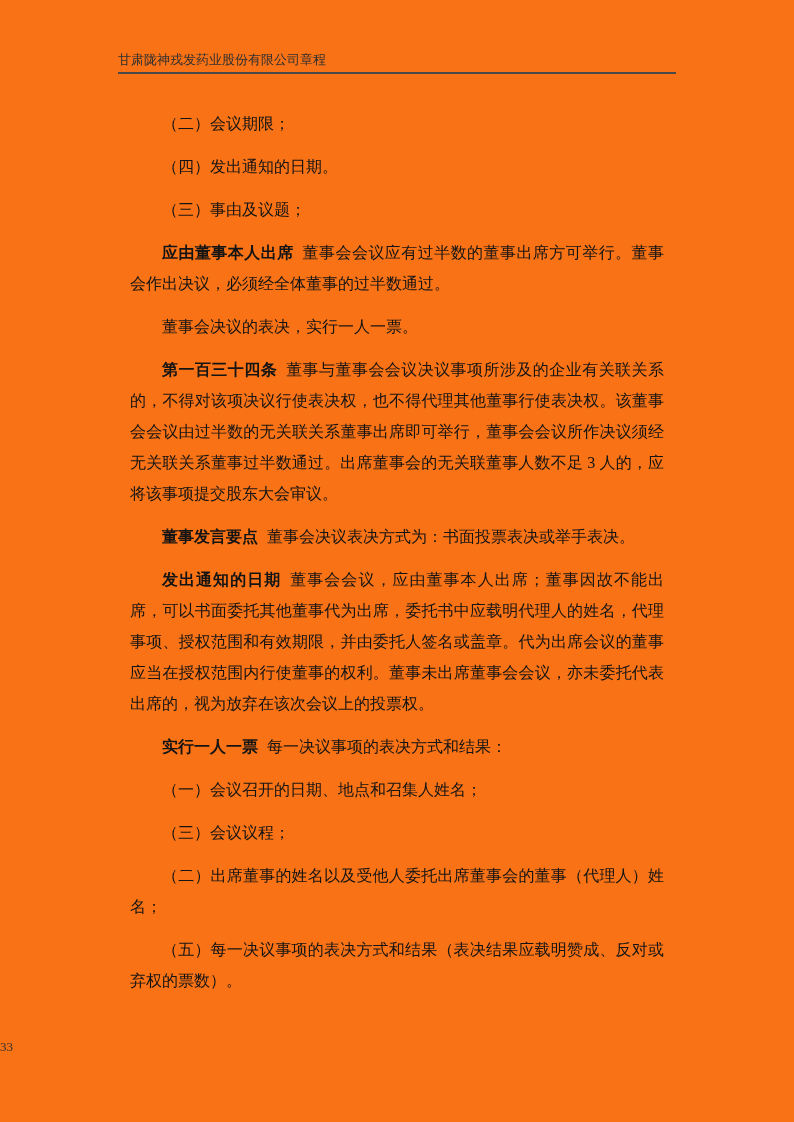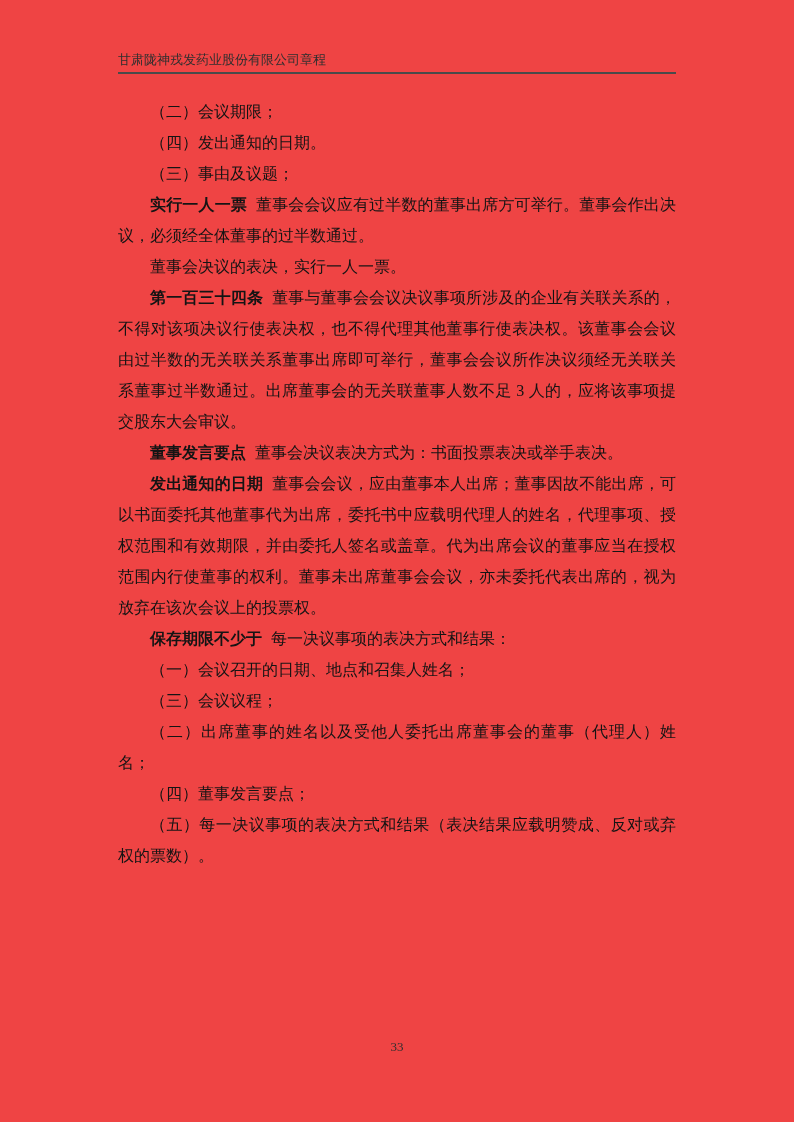--- a/index.html
+++ b/index.html
@@ -1,20 +1,20 @@
 <!DOCTYPE html>
 <html><head>
 <meta charset="utf-8">
 <style>
   html, body { margin: 0; padding: 0; background: #ffffff; }
   .page {
     position: relative;
     width: 794px;
     height: 1122px;
-    background: #ef4444;
+    background: #f97316;
     overflow: hidden;
     font-family: "Liberation Serif", "DejaVu Serif", serif;
     color: #1a1a1a;
   }
   .page-header {
     position: absolute;
     left: 118px;
     right: 118px;
     top: 52px;
     font-size: 13px;
@@ -28,60 +28,59 @@
     left: 118px;
     width: 558px;
     top: 96px;
     font-size: 16px;
     line-height: 31px;
     text-align: justify;
     text-justify: inter-ideograph;
     color: #141414;
   }
   .page-body p {
-    margin: 0;
+    margin: 12px;
     padding: 0;
     text-indent: 32px;
   }
   .article-label {
     font-weight: bold;
     font-family: "Liberation Sans", "DejaVu Sans", sans-serif;
     margin-right: 9px;
   }
   .page-footer {
     position: absolute;
     left: 0;
     right: 0;
     top: 1039px;
-    text-align: center;
+    text-align: left;
     font-size: 13px;
     color: #2f2f2f;
   }
 </style>
 </head>
 <body>
 
 <div class="page">
   <header class="page-header">
     <span>甘肃陇神戎发药业股份有限公司章程</span>
   </header>
 
   <main class="page-body" id="body-container">
       <p><span>（二）会议期限；</span></p>
       <p><span>（四）发出通知的日期。</span></p>
       <p><span>（三）事由及议题；</span></p>
-      <p><b class="article-label">实行一人一票</b><span>董事会会议应有过半数的董事出席方可举行。董事会作出决议，必须经全体董事的过半数通过。</span></p>
+      <p><b class="article-label">应由董事本人出席</b><span>董事会会议应有过半数的董事出席方可举行。董事会作出决议，必须经全体董事的过半数通过。</span></p>
       <p><span>董事会决议的表决，实行一人一票。</span></p>
       <p><b class="article-label">第一百三十四条</b><span>董事与董事会会议决议事项所涉及的企业有关联关系的，不得对该项决议行使表决权，也不得代理其他董事行使表决权。该董事会会议由过半数的无关联关系董事出席即可举行，董事会会议所作决议须经无关联关系董事过半数通过。出席董事会的无关联董事人数不足 3 人的，应将该事项提交股东大会审议。</span></p>
       <p><b class="article-label">董事发言要点</b><span>董事会决议表决方式为：书面投票表决或举手表决。</span></p>
       <p><b class="article-label">发出通知的日期</b><span>董事会会议，应由董事本人出席；董事因故不能出席，可以书面委托其他董事代为出席，委托书中应载明代理人的姓名，代理事项、授权范围和有效期限，并由委托人签名或盖章。代为出席会议的董事应当在授权范围内行使董事的权利。董事未出席董事会会议，亦未委托代表出席的，视为放弃在该次会议上的投票权。</span></p>
-      <p><b class="article-label">保存期限不少于</b><span>每一决议事项的表决方式和结果：</span></p>
+      <p><b class="article-label">实行一人一票</b><span>每一决议事项的表决方式和结果：</span></p>
       <p><span>（一）会议召开的日期、地点和召集人姓名；</span></p>
       <p><span>（三）会议议程；</span></p>
       <p><span>（二）出席董事的姓名以及受他人委托出席董事会的董事（代理人）姓名；</span></p>
-      <p><span>（四）董事发言要点；</span></p>
       <p><span>（五）每一决议事项的表决方式和结果（表决结果应载明赞成、反对或弃权的票数）。</span></p>
     </main>
 
   <footer class="page-footer">
     <span>33</span>
   </footer>
 </div>
 
 </body></html>

